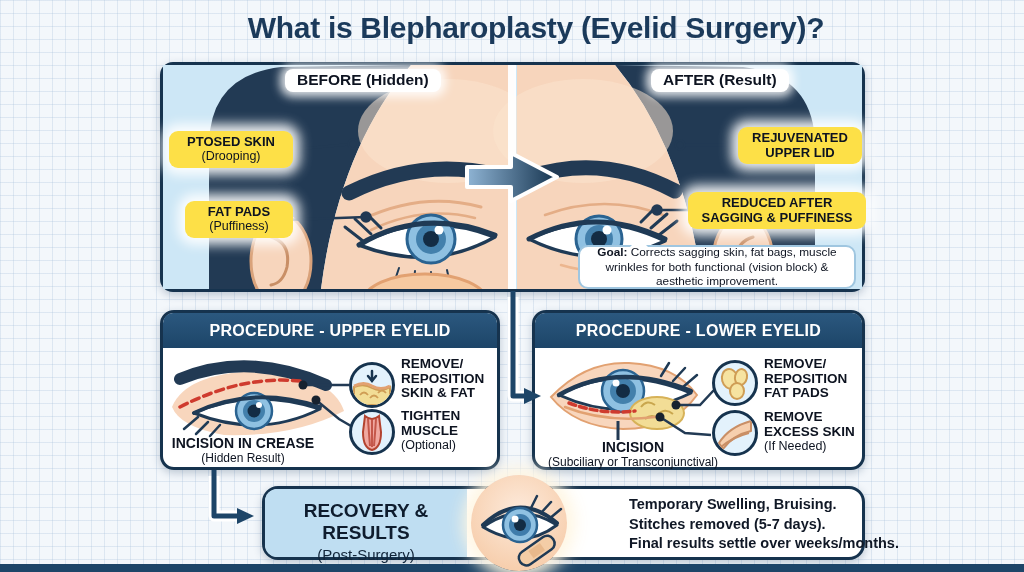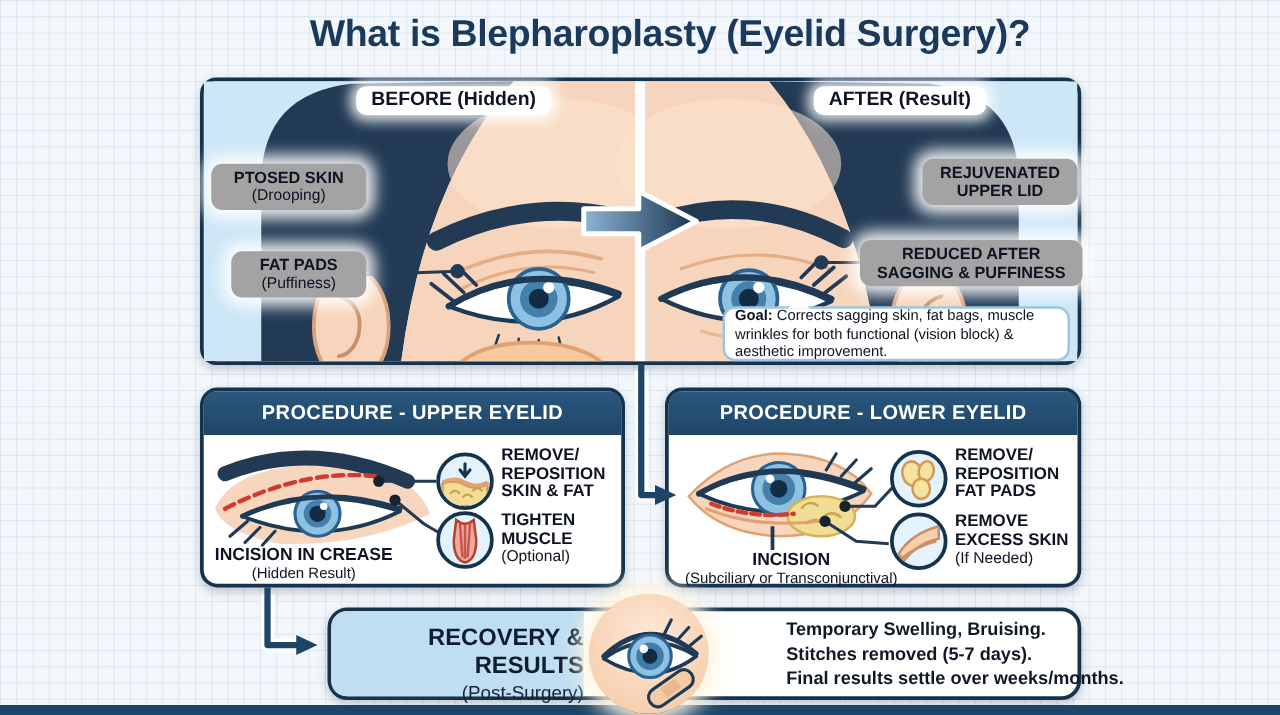--- a/index.html
+++ b/index.html
@@ -23,29 +23,29 @@
     border-radius:13px; background:#cde7f6; box-shadow:0 3px 8px rgba(25,55,90,.25);
   }
   #ba-panel{left:160px; top:62px; width:705px; height:230px;}
   #ba-panel svg.faces{position:absolute; left:0; top:0;}
   .ba-pill{
     position:absolute; background:#fff; border-radius:8px; padding:2px 12px 3px;
     font-size:15.5px; font-weight:800; color:#0d1320; white-space:nowrap;
     box-shadow:0 0 10px 5px rgba(255,255,255,.85); z-index:4;
   }
   .pill{
-    position:absolute; background:#a3a3a3; border-radius:9px; padding:3px 6px 4px;
+    position:absolute; background:#fde047; border-radius:9px; padding:3px 6px 4px;
     text-align:center; box-shadow:0 0 12px 7px rgba(255,255,255,.9); z-index:4;
   }
   .pill .l1{font-weight:800; font-size:13px; line-height:15px; white-space:nowrap;}
   .pill .l2{font-weight:500; font-size:12.5px; line-height:15px; white-space:nowrap;}
   .goal{
     position:absolute; left:415px; top:180px; width:278px; height:44px; z-index:4;
     background:#ffffff; border:2px solid #9fc6e0; border-radius:10px;
-    display:flex; align-items:center; justify-content:center; 
+    display:flex; align-items:center; justify-content:center; text-align:center;
     font-size:11.8px; line-height:14.5px; padding:2px 8px; box-sizing:border-box;
   }
   .goal:before{
     content:""; position:absolute; top:-9px; left:50px;
     border:9px solid transparent; border-bottom:9px solid #ffffff; border-top:0;
   }
   .goal b{font-weight:800;}
   
   .proc{
     position:absolute; box-sizing:border-box; border:3px solid #16334e;
@@ -71,21 +71,21 @@
   .incision .l2{font-weight:400; font-size:12px; line-height:15px; white-space:nowrap;}
   .leads{position:absolute; left:0; top:0; z-index:2;}
   
   #recovery{
     position:absolute; left:262px; top:486px; width:603px; height:74px; box-sizing:border-box;
     border:3px solid #16334e; border-radius:16px; background:#fff;
     box-shadow:0 3px 8px rgba(25,55,90,.25);
   }
   #recovery .blue{
     position:absolute; left:0; top:0; width:202px; height:68px;
-    background:#bfdef2; border-radius:12px 0 0 12px; text-align:right;
+    background:#bfdef2; border-radius:12px 0 0 12px; text-align:center;
   }
   #recovery .rec-title{font-size:19px; font-weight:800; color:#0e1c2e; margin-top:11px;}
   #recovery .rec-sub{font-size:15px; font-weight:500; color:#11253a; margin-top:2px;}
   #recovery .eye-badge{
     position:absolute; left:206px; top:-14px; width:96px; height:96px; border-radius:50%;
     background:radial-gradient(circle at 50% 38%, #fdeadb 0%, #f7cfae 75%);
     box-shadow:0 0 16px 8px rgba(255,246,224,.95); z-index:2;
   }
   #recovery .rec-text{position:absolute; left:320px; top:6px; z-index:1;margin-left:44px;}
   #recovery .rec-text div{font-size:14.5px; font-weight:600; line-height:19.5px; color:#101826; white-space:nowrap;}

